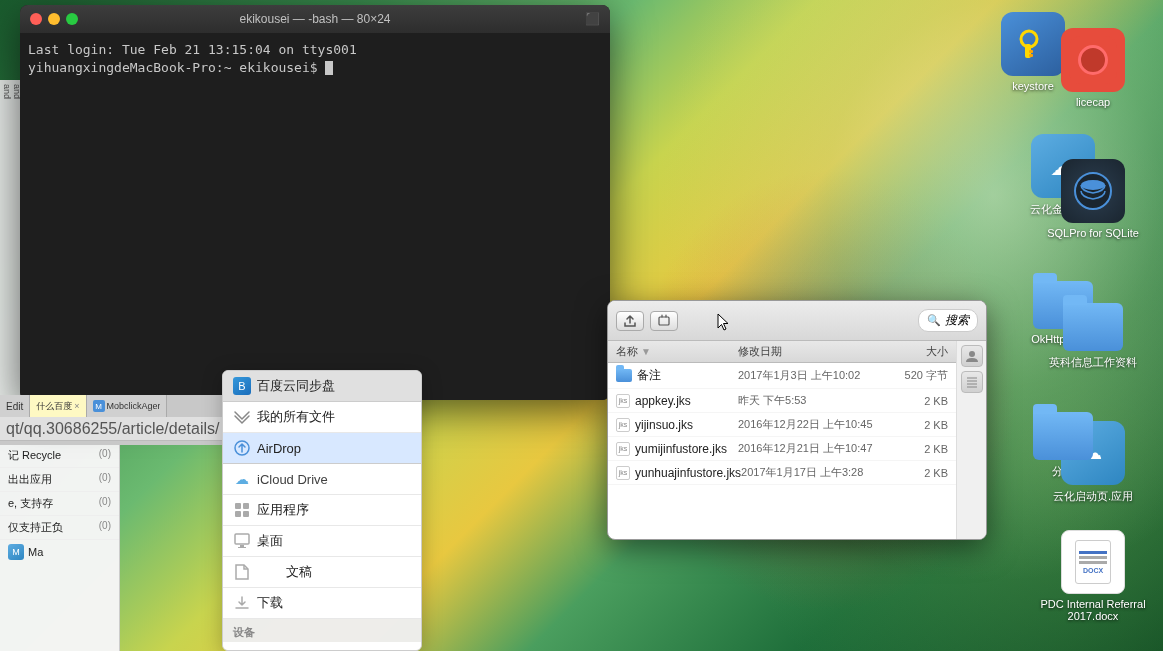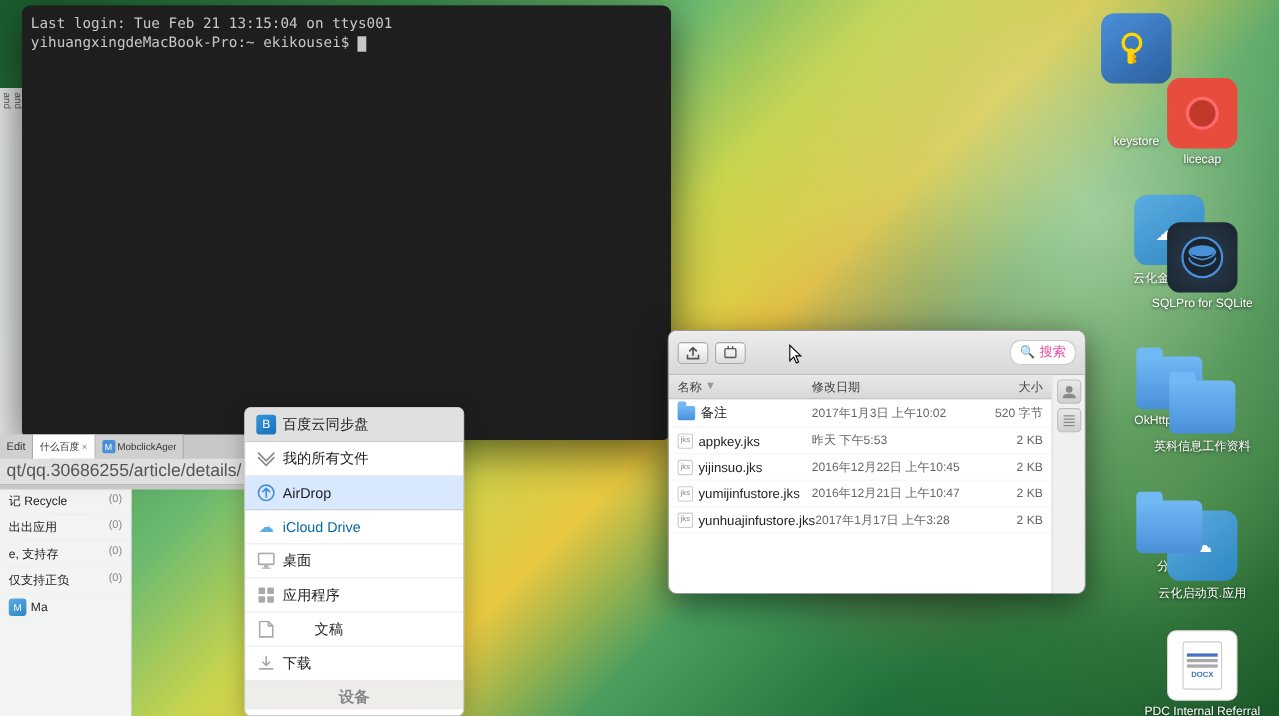--- a/index.html
+++ b/index.html
@@ -238,21 +238,21 @@
       flex-shrink: 0;
     }
   </style>
 </head>
 <body>
 
 <div class="desktop-bg"></div>
 
 <div class="desktop-icons">
 
-  <div class="desktop-icon" style="margin-left:10px;gap:43px;">
+  <div class="desktop-icon" style="margin-left:10px;">
     <div class="icon-img icon-keystore">
       <svg width="36" height="36" viewBox="0 0 36 36">
           <circle cx="14" cy="13" r="8" fill="none" stroke="#ffd700" stroke-width="3"></circle>
           <rect x="10" y="18" width="6" height="14" rx="2" fill="#ffd700"></rect>
           <rect x="14" y="24" width="4" height="3" rx="1" fill="#ffa500"></rect>
           <rect x="14" y="28" width="4" height="3" rx="1" fill="#ffa500"></rect>
         </svg>
     </div>
     <span class="icon-label">keystore</span>
   </div>
@@ -316,20 +316,31 @@
         <div style="width:28px;height:3px;background:#aaa;margin:1px 0;"></div>
         <div style="width:28px;height:3px;background:#aaa;margin:1px 0;"></div>
         <div style="font-size:7px;color:#4472c4;font-weight:bold;margin-top:2px;">DOCX</div>
       </div>
     </div>
     <span class="icon-label">PDC Internal Referral 2017.docx</span>
   </div>
 </div>
 
 <div class="terminal-window">
+  <div class="terminal-titlebar">
+    <div class="traffic-lights">
+      <div class="tl tl-red"></div>
+      <div class="tl tl-yellow"></div>
+      <div class="tl tl-green"></div>
+    </div>
+    <span class="terminal-title">ekikousei — -bash — 80×24</span>
+    <div class="terminal-controls">
+      <span>⬛</span>
+    </div>
+  </div>
   <div class="terminal-body">
     <div class="terminal-line">Last login: Tue Feb 21 13:15:04 on ttys001</div>
     <div class="terminal-line">
       <span>yihuangxingdeMacBook-Pro:~ ekikousei$</span>
       <span class="cursor"></span>
     </div>
   </div>
 </div>
 
 <div style="position:absolute;top:80px;left:0;width:22px;height:330px;background:rgba(240,240,240,0.95);z-index:8;border-right:1px solid #ccc;overflow:hidden;">
@@ -338,21 +349,21 @@
     <div>and</div>
     <div>and</div>
   </div>
 </div>
 
 <div style="position:absolute;top:395px;left:0;width:230px;height:50px;background:#c8c8c8;z-index:12;">
   <div style="display:flex;height:22px;">
     <div style="background:#d0d0d0;padding:3px 6px;font-size:10px;color:#333;border-right:1px solid #aaa;display:flex;align-items:center;cursor:pointer;">
       <span>Edit</span>
     </div>
-    <div style="background:#ffffff;padding:3px 6px;font-size:10px;color:#333;border-right:1px solid #aaa;display:flex;align-items:center;cursor:pointer;max-width:70px;overflow:hidden;">
+    <div style="background:#fef9c3;padding:3px 6px;font-size:10px;color:#333;border-right:1px solid #aaa;display:flex;align-items:center;cursor:pointer;max-width:70px;overflow:hidden;">
       <span style="font-size:9px;">什么百度</span>
       <span style="font-size:9px;margin-left:2px;color:#888;">×</span>
     </div>
     <div style="background:#d0d0d0;padding:3px 6px;font-size:10px;color:#333;border-right:1px solid #aaa;display:flex;align-items:center;cursor:pointer;max-width:80px;overflow:hidden;">
       <div style="width:12px;height:12px;background:#4a90d9;border-radius:2px;margin-right:2px;display:flex;align-items:center;justify-content:center;font-size:8px;color:white;flex-shrink:0;">M</div>
       <span style="font-size:9px;overflow:hidden;white-space:nowrap;">MobclickAgent——友</span>
     </div>
   </div>
   <div style="background:#e0e0e0;height:24px;padding:3px 6px;font-size:16px;color:#555;display:flex;align-items:center;border-bottom:1px solid #bbb;">
     <span>qt/qq.30686255/article/details/</span>
@@ -405,67 +416,67 @@
       <svg width="18" height="18" viewBox="0 0 18 18">
         <circle cx="9" cy="9" r="7" fill="none" stroke="#4a90d9" stroke-width="1.5"></circle>
         <path d="M9 13 L9 5 M6 8 L9 5 L12 8" stroke="#4a90d9" stroke-width="1.5" fill="none" stroke-linecap="round" stroke-linejoin="round"></path>
       </svg>
     </div>
     <span style="font-size:13px;color:#222;">AirDrop</span>
   </div>
 
   <div style="display:flex;align-items:center;padding:6px 10px;gap:6px;background:white;border-bottom:1px solid #e8e8e8;">
     <div style="width:18px;height:18px;display:flex;align-items:center;justify-content:center;font-size:14px;color:#5dade2;">☁</div>
-    <span style="font-size:13px;color:#0369a1;">iCloud Drive</span>
-  </div>
-
-  <div style="display:flex;align-items:center;padding:6px 10px;gap:6px;background:white;border-bottom:1px solid #e8e8e8;">
-    <div style="width:18px;height:18px;display:flex;align-items:center;justify-content:center;">
-      <svg width="16" height="16" viewBox="0 0 16 16">
-        <rect x="1" y="1" width="14" height="10" rx="1" fill="none" stroke="#aaa" stroke-width="1.5"></rect>
-        <rect x="6" y="12" width="4" height="2" fill="#aaa"></rect>
-        <rect x="4" y="14" width="8" height="1" fill="#aaa"></rect>
-      </svg>
-    </div>
-    <span style="font-size:13px;color:#222;">桌面</span>
+    <span style="font-size:13px;color:#404040;">iCloud Drive</span>
   </div>
 
   <div style="display:flex;align-items:center;padding:6px 10px;gap:6px;background:white;border-bottom:1px solid #e8e8e8;">
     <div style="width:18px;height:18px;display:flex;align-items:center;justify-content:center;">
       <svg width="16" height="16" viewBox="0 0 16 16">
         <rect x="1" y="1" width="6" height="6" rx="1" fill="#aaa"></rect>
         <rect x="9" y="1" width="6" height="6" rx="1" fill="#aaa"></rect>
         <rect x="1" y="9" width="6" height="6" rx="1" fill="#aaa"></rect>
         <rect x="9" y="9" width="6" height="6" rx="1" fill="#aaa"></rect>
       </svg>
     </div>
     <span style="font-size:13px;color:#222;">应用程序</span>
   </div>
 
   <div style="display:flex;align-items:center;padding:6px 10px;gap:6px;background:white;border-bottom:1px solid #e8e8e8;">
     <div style="width:18px;height:18px;display:flex;align-items:center;justify-content:center;">
+      <svg width="16" height="16" viewBox="0 0 16 16">
+        <rect x="1" y="1" width="14" height="10" rx="1" fill="none" stroke="#aaa" stroke-width="1.5"></rect>
+        <rect x="6" y="12" width="4" height="2" fill="#aaa"></rect>
+        <rect x="4" y="14" width="8" height="1" fill="#aaa"></rect>
+      </svg>
+    </div>
+    <span style="font-size:13px;color:#222;">桌面</span>
+  </div>
+
+  <div style="display:flex;align-items:center;padding:6px 10px;gap:6px;background:white;border-bottom:1px solid #e8e8e8;">
+    <div style="width:18px;height:18px;display:flex;align-items:center;justify-content:center;">
       <svg width="14" height="16" viewBox="0 0 14 16">
         <path d="M1 1 L9 1 L13 5 L13 15 L1 15 Z" fill="none" stroke="#aaa" stroke-width="1.5"></path>
         <path d="M9 1 L9 5 L13 5" fill="none" stroke="#aaa" stroke-width="1.5"></path>
       </svg>
     </div>
     <span style="font-size:13px;color:#222;margin-left:29px;">文稿</span>
   </div>
 
   <div style="display:flex;align-items:center;padding:6px 10px;gap:6px;background:white;border-bottom:1px solid #e8e8e8;">
     <div style="width:18px;height:18px;display:flex;align-items:center;justify-content:center;">
       <svg width="16" height="16" viewBox="0 0 16 16">
         <path d="M8 2 L8 10 M5 7 L8 10 L11 7" stroke="#aaa" stroke-width="1.5" fill="none" stroke-linecap="round" stroke-linejoin="round"></path>
         <path d="M2 13 L14 13" stroke="#aaa" stroke-width="1.5" stroke-linecap="round"></path>
       </svg>
     </div>
     <span style="font-size:13px;color:#222;">下载</span>
   </div>
 
-  <div style="padding:6px 10px 2px;font-size:14px;color:#888;font-weight:bold;text-align:center;">设备</div>
+  <div style="padding:6px 10px 2px;font-size:11px;color:#888;font-weight:bold;">设备</div>
 
   <div style="display:flex;align-items:center;padding:6px 10px;gap:6px;background:white;">
     <div style="width:18px;height:18px;display:flex;align-items:center;justify-content:center;font-size:13px;">💿</div>
     <span style="font-size:13px;color:#222;">远程光盘</span>
   </div>
 </div>
 
 <div class="finder-full">
   <div class="finder-full-toolbar">
 
@@ -478,21 +489,21 @@
 
     <div class="finder-btn">
       <svg width="14" height="14" viewBox="0 0 14 14">
         <rect x="2" y="3" width="10" height="8" rx="1" fill="none" stroke="#555" stroke-width="1.2"></rect>
         <path d="M5 3 L5 1 M9 3 L9 1" stroke="#555" stroke-width="1.2" stroke-linecap="round"></path>
       </svg>
     </div>
 
     <div style="margin-left:auto;display:flex;align-items:center;background:white;border:1px solid #ccc;border-radius:10px;padding:2px 8px;gap:4px;">
       <span style="font-size:11px;color:#999;">🔍</span>
-      <span style="font-size:12px;color:#ec4899;">搜索</span>
+      <span style="font-size:12px;color:#000000;font-style:italic;">搜索</span>
     </div>
   </div>
   <div class="finder-full-body">
     <div class="finder-full-main">
 
       <div class="finder-col-header">
         <div class="fch-name">
           <span>名称</span>
           <span style="color:#999;font-size:10px;">▼</span>
         </div>

